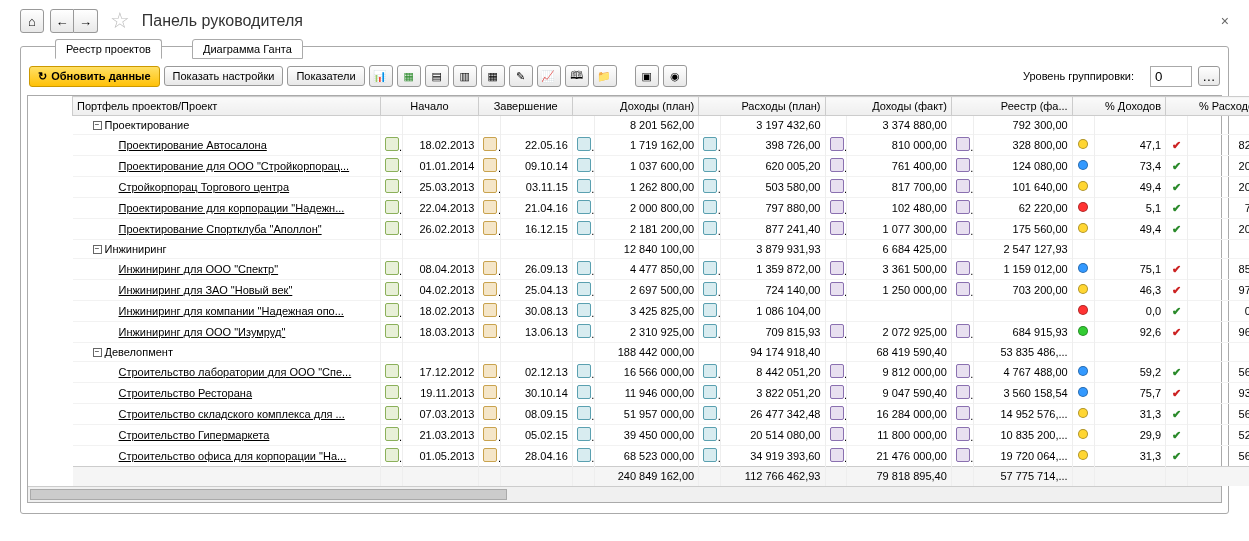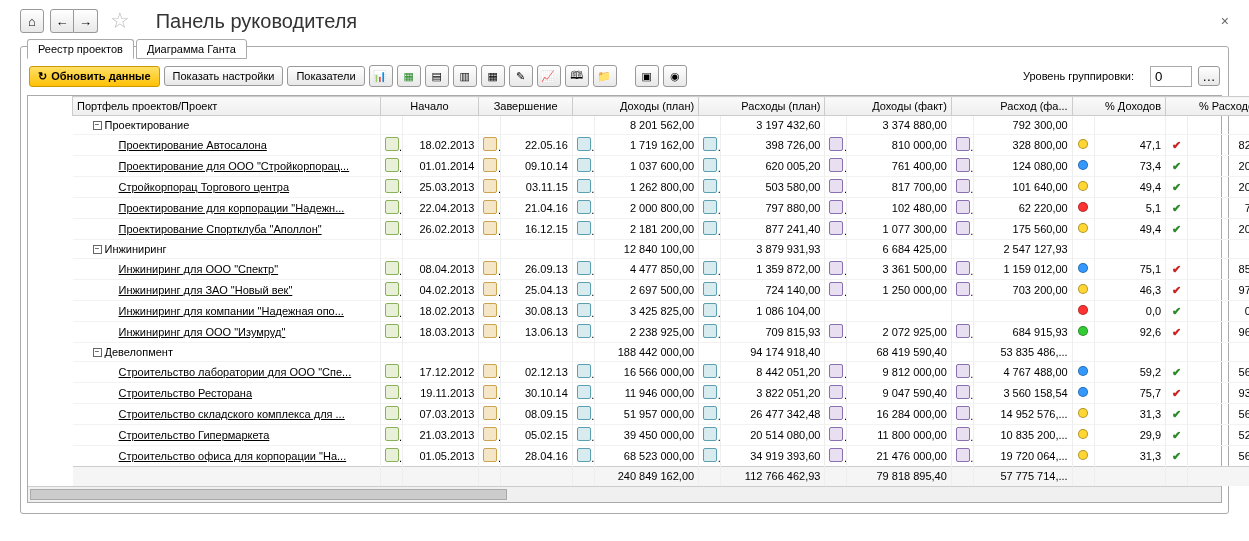--- a/index.html
+++ b/index.html
@@ -3,25 +3,25 @@
 <meta charset="utf-8">
 <style>
 * { box-sizing: border-box; margin: 0; padding: 0; }
 body { font-family: Arial, sans-serif; font-size: 11px; background: #fff; color: #000; width: 1249px; }
 .toolbar-top { display: flex; align-items: center; gap: 6px; padding: 8px 20px 12px; }
 .btn-sq { width: 24px; height: 24px; border: 1px solid #999; border-radius: 3px; background: linear-gradient(#fff,#e8e8e8); display: flex; align-items: center; justify-content: center; cursor: pointer; font-size: 13px; }
 .btn-grp { display: flex; gap: 0; }
 .btn-grp .btn-sq:first-child { border-radius: 3px 0 0 3px; }
 .btn-grp .btn-sq:last-child { border-radius: 0 3px 3px 0; border-left: none; }
 .star { font-size: 22px; color: #bbb; margin-left: 6px; }
-.title { font-size: 20px; color: #333; margin-left: 20px; }
+.title { font-size: 16px; color: #333; margin-left: 6px; }
 .close-x { margin-left: auto; font-size: 14px; color: #666; cursor: pointer; }
 .panel-border { border: 1px solid #aaa; margin: 0 20px 20px; padding: 6px 6px 10px; border-radius: 3px; position: relative; }
 .tabs { display: flex; position: relative; top: -14px; left: 0; }
-.tab { border: 1px solid #aaa; padding: 3px 10px; background: #fff; border-radius: 3px 3px 0 0; margin-right: 2px; cursor: pointer; }
+.tab { border: 1px solid #aaa; padding: 3px 10px; background: #fff; border-radius: 3px 3px 0 0; margin-right: 2px; cursor: pointer; margin-left: 28px; }
 .tab.active { border-bottom: 1px solid #fff; }
 .toolbar-main { display: flex; align-items: center; gap: 4px; margin-top: -8px; padding: 0 2px 4px; }
 .btn-yellow { background: linear-gradient(#ffe066,#ffc107); border: 1px solid #cc9900; border-radius: 3px; padding: 3px 8px; font-weight: bold; cursor: pointer; display: flex; align-items: center; gap: 4px; }
 .btn-gray { background: linear-gradient(#fff,#e8e8e8); border: 1px solid #999; border-radius: 3px; padding: 3px 8px; cursor: pointer; }
 .btn-icon { width: 24px; height: 22px; border: 1px solid #999; border-radius: 3px; background: linear-gradient(#fff,#e8e8e8); display:flex; align-items:center; justify-content:center; cursor:pointer; font-size:11px;}
 .spacer { flex: 1; }
 .lvl-label { margin-right: 12px; }
 .lvl-input { width: 42px; border: 1px solid #aaa; padding: 2px 4px; text-align: left; }
 .btn-dots { width: 22px; height: 20px; border: 1px solid #999; background: linear-gradient(#fff,#e8e8e8); border-radius: 3px; cursor:pointer; margin-left:2px;}
 .grid-wrap { border: 1px solid #aaa; margin-top: 4px; }
@@ -115,21 +115,21 @@
           <col style="width:70px">
       </colgroup>
       <thead>
         <tr>
           <th style="text-align:left">Портфель проектов/Проект</th>
           <th colspan="2" class="c">Начало</th>
           <th colspan="2" class="c">Завершение</th>
           <th colspan="2" class="r">Доходы (план)</th>
           <th colspan="2" class="r">Расходы (план)</th>
           <th colspan="2" class="r">Доходы (факт)</th>
-          <th colspan="2" class="r">Расход (фа...</th>
+          <th colspan="2" class="r">Реестр (фа...</th>
           <th colspan="2" class="r">% Доходов</th>
           <th colspan="2" class="r">% Расходов</th>
         </tr>
       </thead>
       <tbody id="tbody">
           <tr class="group">
             <td>
               <div class="tree indent1">
                 <span class="exp">−</span>
                 <span>Проектирование</span>
@@ -364,21 +364,21 @@
             <td>
               <div class="tree indent2">
                 <span>Инжиниринг для ООО "Изумруд"</span>
               </div>
             </td>
     <td class="c"><span class="ic ic-start"></span></td>
             <td class="r">18.03.2013</td>
     <td class="c"><span class="ic ic-end"></span></td>
             <td class="r">13.06.13</td>
     <td class="c"><span class="ic ic-plan"></span></td>
-            <td class="r">2 238 925,00</td>
+            <td class="r">2 310 925,00</td>
     <td class="c"><span class="ic ic-plan"></span></td>
             <td class="r">709 815,93</td>
     <td class="c"><span class="ic ic-fact"></span></td>
             <td class="r">2 072 925,00</td>
     <td class="c"><span class="ic ic-fact"></span></td>
             <td class="r">684 915,93</td>
     <td class="c"><span class="dot g"></span></td>
             <td class="r">92,6</td>
     <td class="c"><span class="chk rchk">✔</span></td>
             <td class="r">96,5</td>

